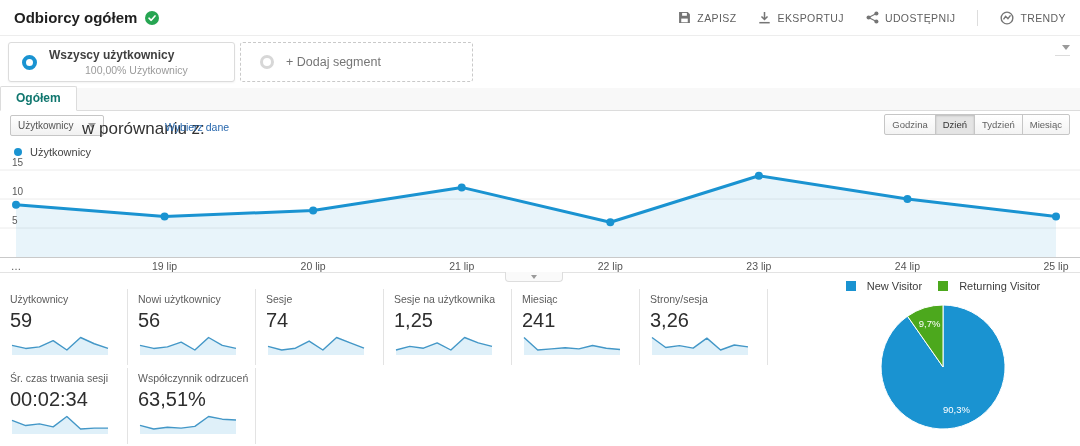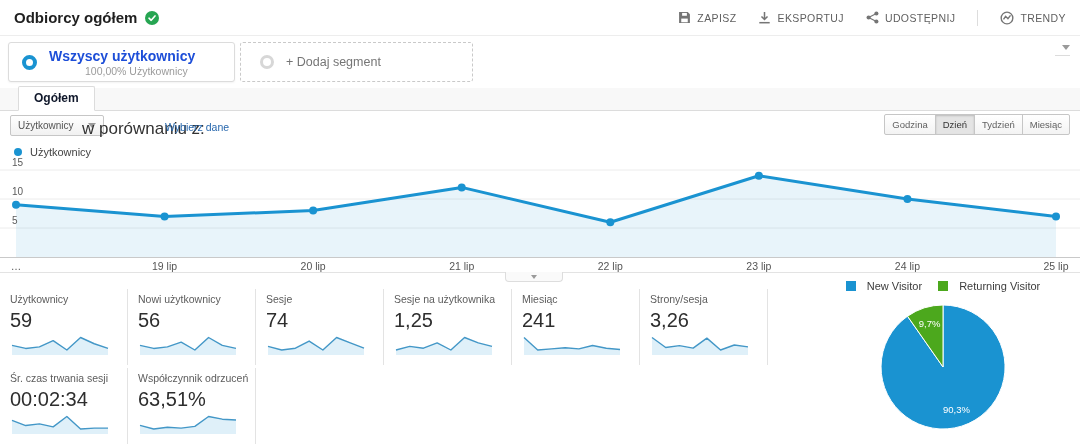--- a/index.html
+++ b/index.html
@@ -17,37 +17,37 @@
   .tb-btn svg { display:block; }
   .tb-divider { width:1px; height:16px; background:#ddd; }
 
   
   .seg-card { position:absolute; top:42px; height:40px; background:#fff;
     display:flex; align-items:center; cursor:pointer; }
   .seg-all { left:8px; width:227px; border:1px solid #dcdcdc; border-radius:3px;
     box-shadow:0 1px 2px rgba(0,0,0,.05); }
   .seg-ring { width:15px; height:15px; border:4px solid #1a93d1; border-radius:50%;
     margin:0 12px 0 13px; flex:none; }
-  .seg-title { font-size:14px; font-weight:bold; color:#1d4ed8; line-height:1.3; }
+  .seg-title { font-size:12px; font-weight:bold; color:#404040; line-height:1.3; }
   .seg-sub { font-size:10.5px; color:#9b9b9b;margin-left:36px; }
   .seg-add { left:240px; width:233px; border:1px dashed #c9c9c9; border-radius:3px; color:#757575; }
   .seg-ring-grey { width:14px; height:14px; border:3px solid #d7d7d7; border-radius:50%;
     margin:0 12px 0 19px; flex:none; }
   .seg-add-label { font-size:12.5px; color:#757575; }
   .date-picker { position:absolute; top:45px; right:10px; padding-bottom:5px;
     border-bottom:1px solid #dcdcdc; font-size:13px; color:#333; cursor:pointer; display:flex; align-items:center; }
   .caret-down { width:0; height:0; border-left:4px solid transparent; border-right:4px solid transparent;
     border-top:5px solid #9a9a9a; margin-left:7px; }
 
   
   .tab-bar { position:absolute; top:88px; left:0; width:1080px; height:23px;
     background:#f8f8f8; border-bottom:1px solid #dcdcdc; }
-  .tab-active { position:absolute; left:18px; bottom:-1px; background:#fff;
+  .tab-active { position:absolute; left:0; bottom:-1px; background:#fff;
     border:1px solid #dcdcdc; border-bottom:1px solid #fff; border-radius:2px 2px 0 0;
-    padding:4px 15px 5px; font-size:12px; font-weight:bold; color:#0f172a; cursor:pointer; }
+    padding:4px 15px 5px; font-size:12px; font-weight:bold; color:#0f766e; cursor:pointer; }
 
   
   .metric-select { position:absolute; left:10px; top:115px; height:21px; display:flex; align-items:center;
     gap:7px; padding:0 7px; font-size:10px; color:#555; border:1px solid #c6c6c6; border-radius:2px;
     background:linear-gradient(#fff,#f1f1f1); cursor:pointer; }
   .compare-text { position:absolute; left:82px; top:119px; font-size:17px; color:#333; }
   .compare-link { position:absolute; left:165px; top:121px; font-size:10.5px; color:#2767ad;
     cursor:pointer; text-decoration:none; }
   .granularity { position:absolute; right:10px; top:114px; display:flex; }
   .gran-btn { font-size:9.5px; color:#616161; padding:4px 7px; border:1px solid #c6c6c6;

